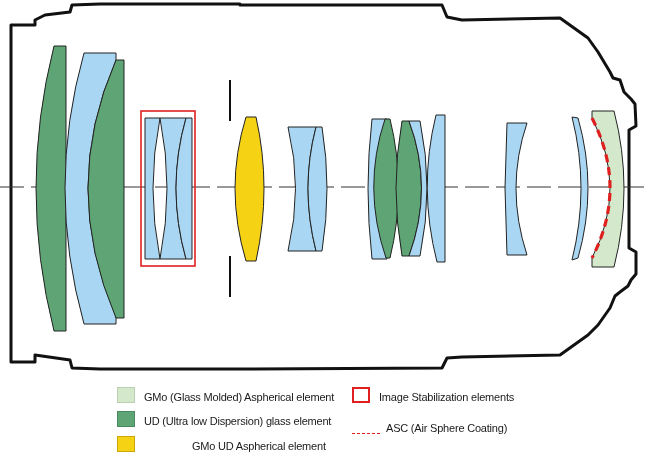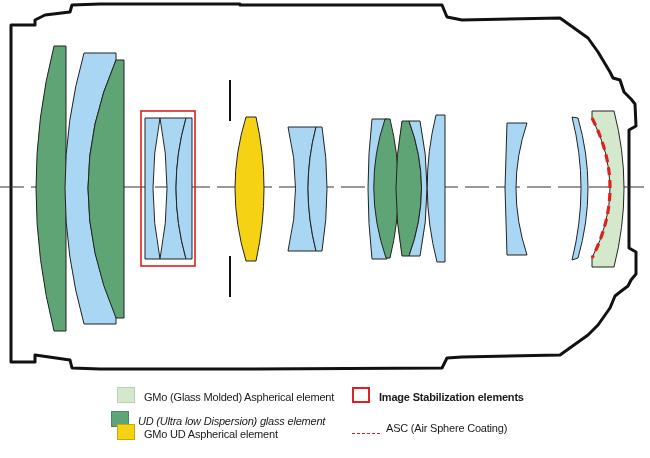--- a/index.html
+++ b/index.html
@@ -54,28 +54,28 @@
   <path d="M572,117 L578,118 Q598,188 578,258 L572,260 Q590,188 572,117 Z" fill="#a9d6f2" stroke="#222" stroke-width="1"></path>
 
   <path d="M592,111 L614,111 Q634,188 614,267 L592,267 L592,258 Q628,188 592,118 Z" fill="#d4e9cc" stroke="#222" stroke-width="1"></path>
   <path d="M592,118 Q628,188 592,258" fill="none" stroke="#e0201e" stroke-width="3.2" stroke-dasharray="8,5"></path>
 </svg>
 
 <div class="legend-item" style="left:117px; top:387px;">
   <div class="swatch sw-gmo"></div>
   <span>GMo (Glass Molded) Aspherical element</span>
 </div>
-<div class="legend-item" style="left:111px; top:411px;font-style:italic;">
+<div class="legend-item" style="left:117px; top:411px;">
   <div class="swatch sw-ud"></div>
   <span>UD (Ultra low Dispersion) glass element</span>
 </div>
-<div class="legend-item" style="left:117px; top:424px;">
+<div class="legend-item" style="left:117px; top:436px;gap:48px;">
   <div class="swatch sw-gmoud"></div>
   <span>GMo UD Aspherical element</span>
 </div>
-<div class="legend-item" style="left:352px; top:387px;font-weight:bold;">
+<div class="legend-item" style="left:352px; top:387px;">
   <div class="swatch sw-is"></div>
   <span>Image Stabilization elements</span>
 </div>
 <div class="legend-item" style="left:352px; top:422px;">
   <div class="sw-asc"></div>
   <span>ASC (Air Sphere Coating)</span>
 </div>
 
 </body></html>

